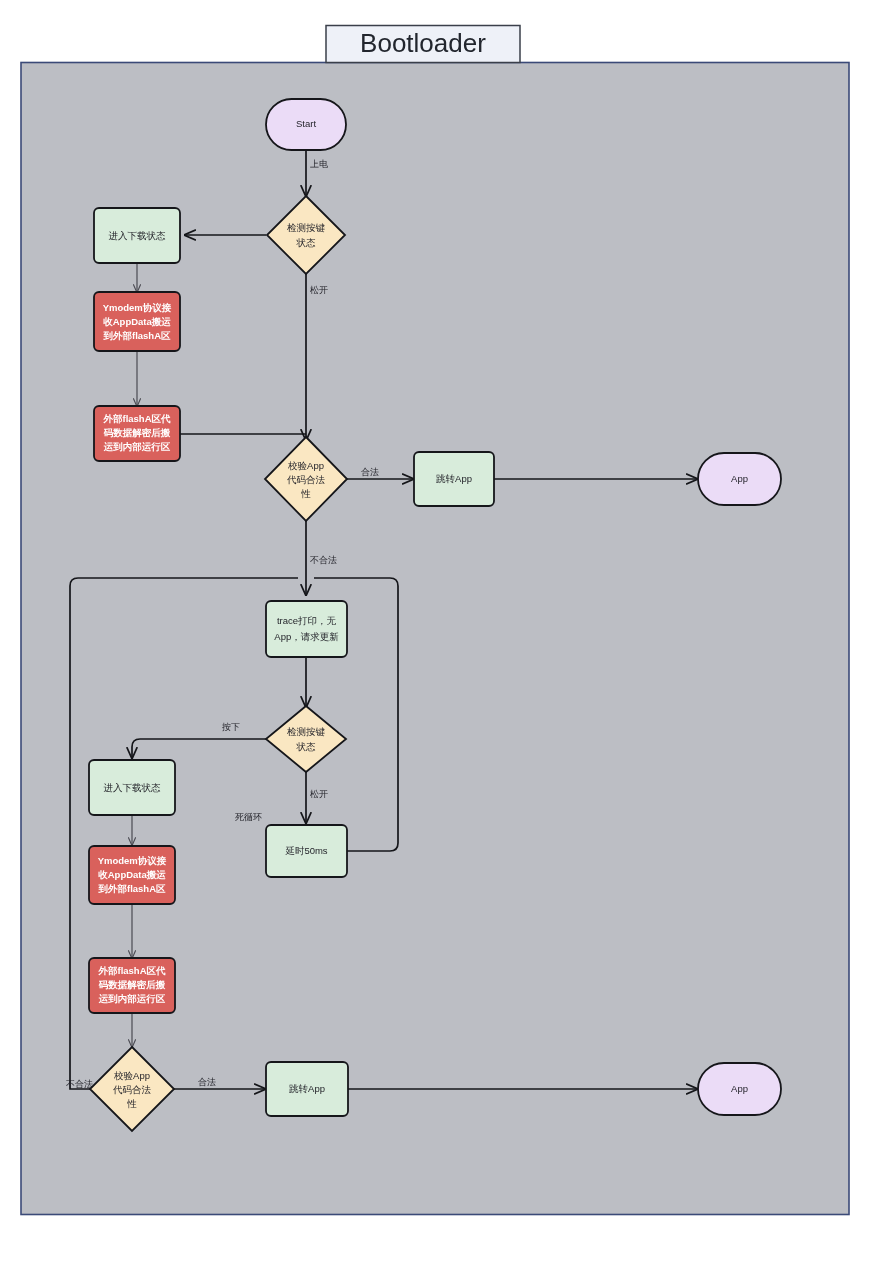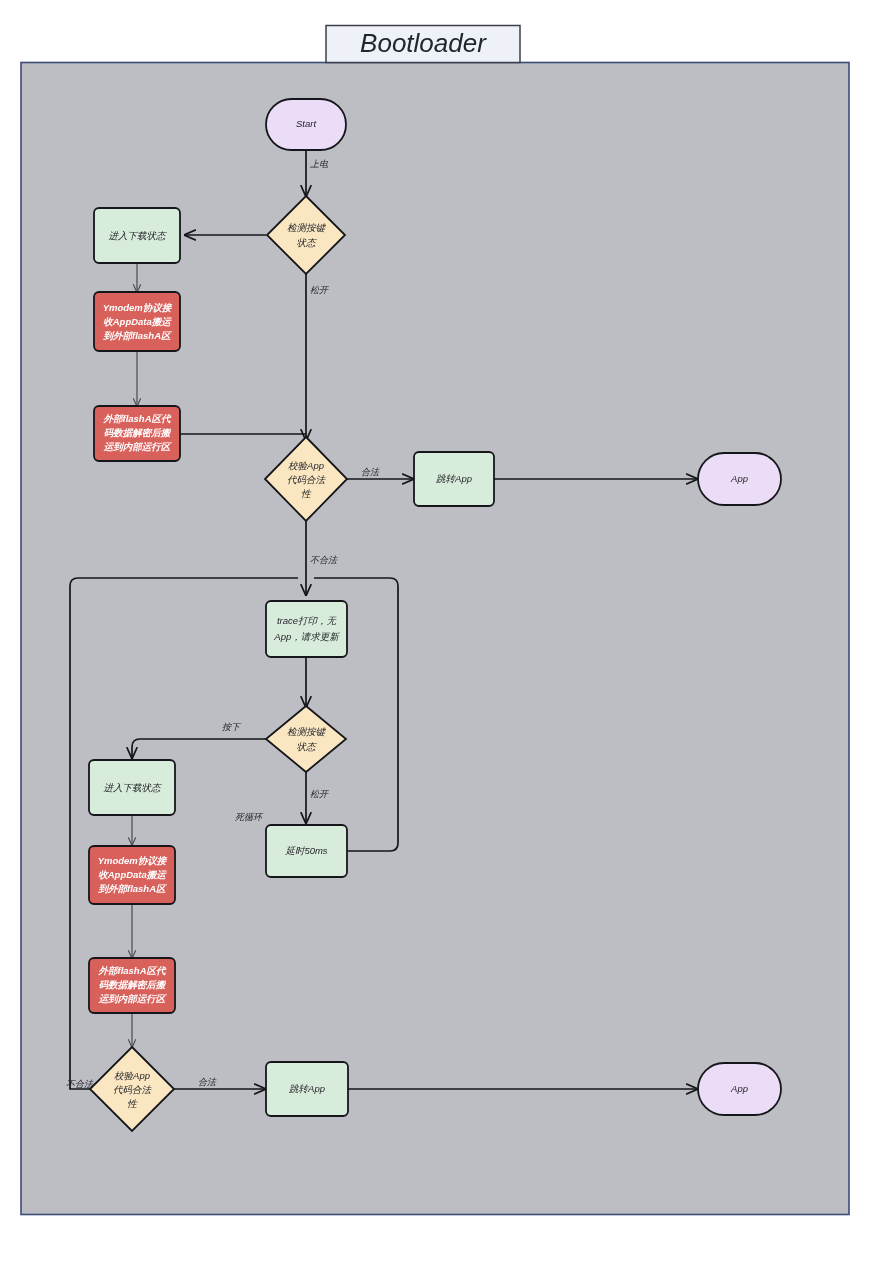--- a/index.html
+++ b/index.html
@@ -11,21 +11,20 @@
     width: 871px;
     height: 1280px;
     font-family: "Liberation Sans", "DejaVu Sans", sans-serif;
     overflow: hidden;
     position: relative;
   }
   #diagram-root {
     position: relative;
     width: 752px;
     height: 1280px;
-    font-style: italic;
   }
   svg#flow {
     display: block;
     width: 871px;
     height: 1280px;
   }
   .node-text {
     font-family: "Liberation Sans", "DejaVu Sans", sans-serif;
     font-size: 9.5px;
     fill: #1f1f26;

